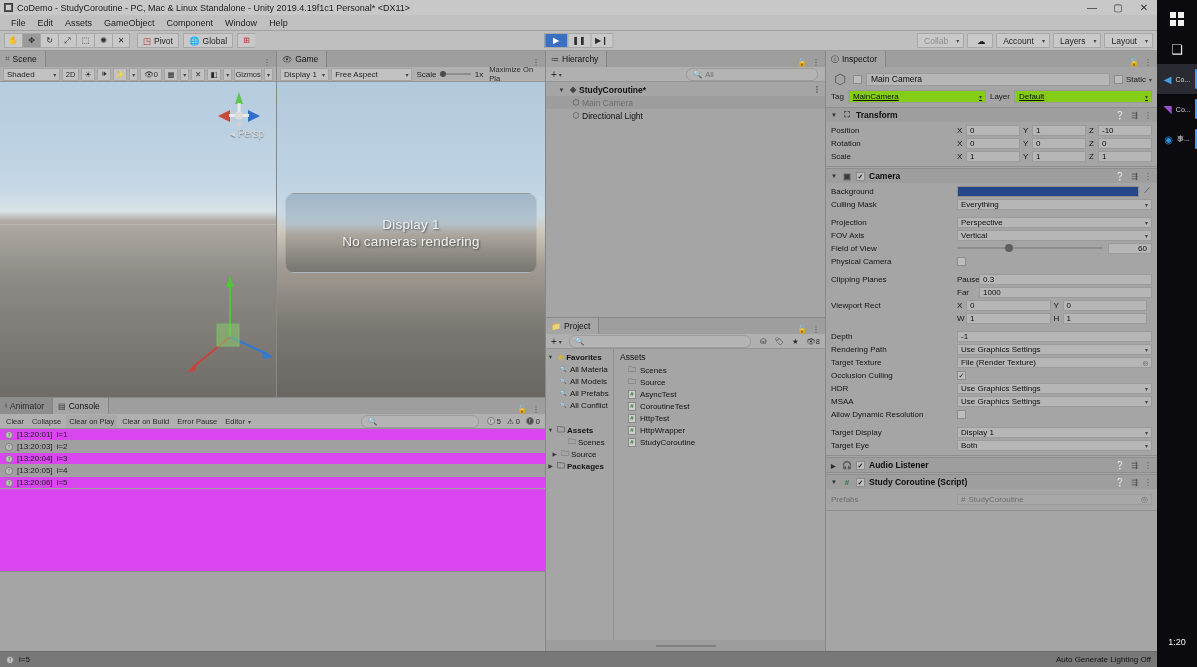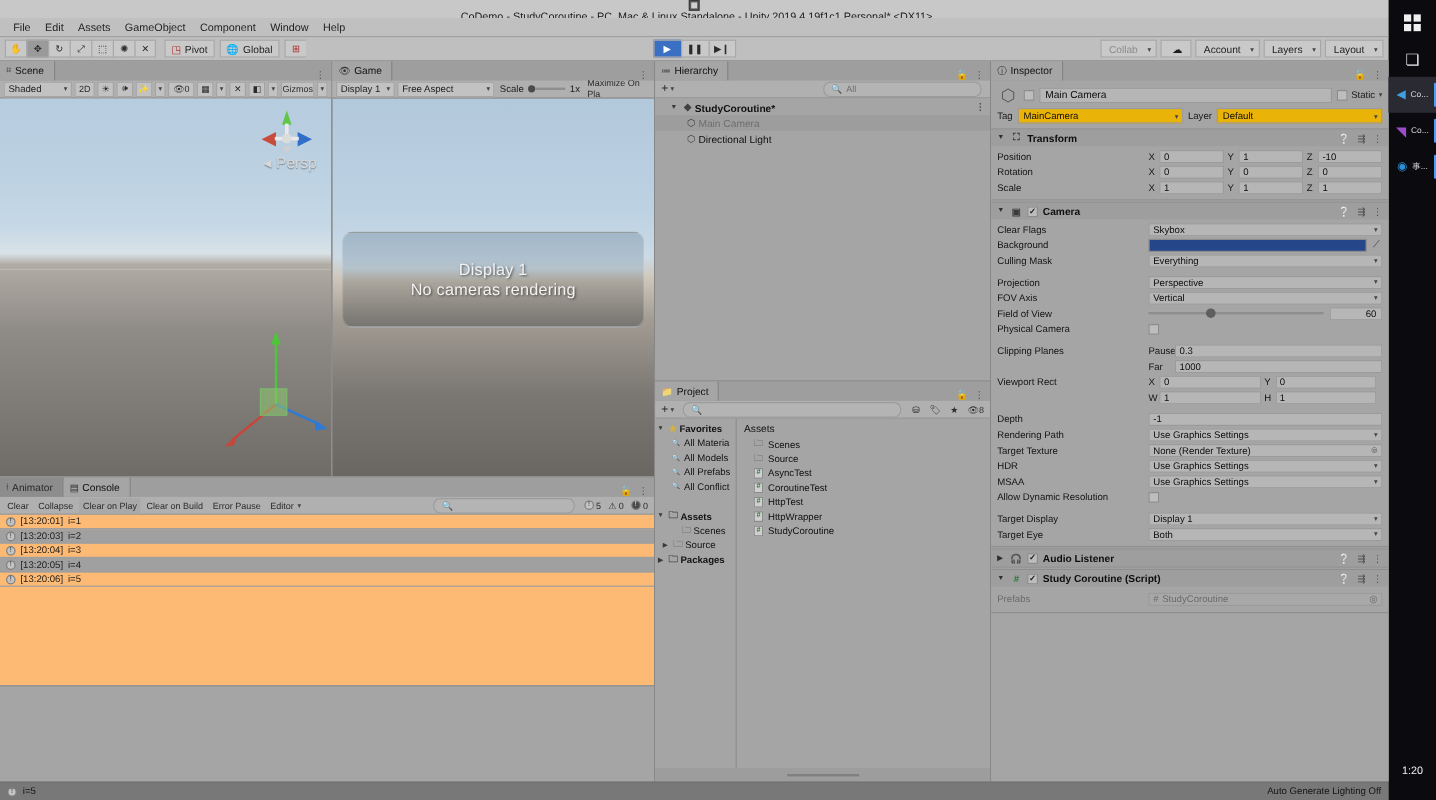--- a/index.html
+++ b/index.html
@@ -17,21 +17,21 @@
     position: relative;
     background: #a5a5a5;
     display: flex; flex-direction: column;
   }
 
   
   .titlebar {
     height: 15px; background: #c8c8c8;
     display: flex; align-items: center;
     font-size: 9px; color: #1a1a1a;
-    padding-left: 4px; flex-shrink: 0; flex-direction: column;
+    padding-left: 4px; flex-shrink: 0;
   }
   .tb-icon {
     width: 9px; height: 9px; margin-right: 4px;
     background: #5a5a5a; border: 1px solid #3d3d3d;
     position: relative; flex-shrink: 0;
   }
   .tb-icon::after {
     content: ''; position: absolute; left: 1px; top: 1px;
     width: 5px; height: 5px; background: #d0d0d0;
   }
@@ -158,21 +158,21 @@
   }
   .scene-grid-line {
     position: absolute; background: rgba(255,255,255,.10);
   }
   .axis-gizmo {
     position: absolute; right: 8px; top: 6px;
     width: 58px; height: 48px;
   }
   .persp-label {
     position: absolute; right: 12px; top: 46px;
-    font-size: 13px; color: #d8d8d8; text-shadow: 0 1px 1px rgba(0,0,0,.4);
+    font-size: 10px; color: #d8d8d8; text-shadow: 0 1px 1px rgba(0,0,0,.4);
   }
   .scene-axis-widget { position: absolute; left: 185px; top: 190px; width: 90px; height: 110px; }
 
   
   .game-view { flex: 1; position: relative; overflow: hidden; background: #7e7e7e; }
   .game-sky {
     position: absolute; inset: 0;
     background: linear-gradient(to bottom,
       #b2c8db 0%, #bdd2e3 30%, #cbdae5 42%,
       #cfc9bd 47%, #a39d94 58%, #7b7772 78%, #6a6763 100%);
@@ -190,21 +190,21 @@
     align-items: center; justify-content: center;
     gap: 2px;
   }
   .nocam-line {
     font-size: 13.5px; color: #f2f2f2;
     text-shadow: 1px 1px 2px rgba(0,0,0,.55);
     letter-spacing: .2px;
   }
 
   
-  .console-list { flex: 1; background: #fdba74; overflow: hidden; }
+  .console-list { flex: 1; background: #d946ef; overflow: hidden; }
   .log-row {
     height: 12px; display: flex; align-items: center;
     gap: 4px; padding-left: 5px;
     font-size: 8px; color: #1c1c1c;
     border-bottom: 1px solid #9f9f9f;
   }
   .log-row:nth-child(even) { background: #a0a0a0; }
   .log-ico {
     width: 8px; height: 8px; border-radius: 50%;
     background: #c3c3c3; border: 1px solid #7d7d7d;
@@ -278,24 +278,24 @@
   .cbx {
     width: 9px; height: 9px; background: #bdbdbd;
     border: 1px solid #8c8c8c; flex-shrink: 0;
     display: flex; align-items: center; justify-content: center;
     font-size: 7px; color: #1a1a1a; line-height: 1;
   }
   .static-wrap { display: flex; align-items: center; gap: 3px; font-size: 8px; color: #1a1a1a; }
   .taglayer { display: flex; align-items: center; gap: 4px; padding: 0 5px 4px 5px; }
   .tl-label { font-size: 8px; color: #1a1a1a; }
   .tl-drop {
-    flex: 1; height: 13px; background: #eab308;
+    flex: 1; height: 13px; background: #84cc16;
     border: 1px solid #9a9a9a; display: flex;
     align-items: center; justify-content: space-between;
-    padding: 0 3px 0 4px; font-size: 8px; color: #0d0d0d;
+    padding: 0 3px 0 4px; font-size: 8px; color: #0d0d0d; text-decoration: underline;
   }
 
   .comp {
     border-top: 1px solid #8e8e8e;
     border-bottom: 1px solid #8e8e8e;
     margin-bottom: 1px;
   }
   .comp-head {
     height: 14px; background: #9e9e9e;
     display: flex; align-items: center; gap: 4px;
@@ -928,27 +928,20 @@
             <span class="cbx">✓</span>
             <span>Camera</span>
             <span class="comp-right">
               <span>❔</span>
               <span>⇶</span>
               <span>⋮</span>
             </span>
           </div>
           <div class="comp-body">
 
-            <div class="prop">
-              <span class="prop-label">Clear Flags</span>
-              <div class="prop-drop">
-                <span>Skybox</span>
-                <span class="caret">▾</span>
-              </div>
-            </div>
 
             <div class="prop">
               <span class="prop-label">Background</span>
               <div class="color-field">
                 <span class="color-swatch" id="bgSwatch" style="background: rgb(38, 70, 138);"></span>
               </div>
               <span class="eyedrop">⟋</span>
             </div>
 
             <div class="prop">
@@ -1043,25 +1036,29 @@
               <span class="prop-label">Rendering Path</span>
               <div class="prop-drop">
                 <span>Use Graphics Settings</span>
                 <span class="caret">▾</span>
               </div>
             </div>
 
             <div class="prop">
               <span class="prop-label">Target Texture</span>
               <div class="prop-drop">
-                <span>None (Render Texture)</span>
+                <span>File (Render Texture)</span>
                 <span class="caret">◎</span>
               </div>
             </div>
 
+            <div class="prop">
+              <span class="prop-label">Occlusion Culling</span>
+              <span class="cbx">✓</span>
+            </div>
 
             <div class="prop">
               <span class="prop-label">HDR</span>
               <div class="prop-drop">
                 <span>Use Graphics Settings</span>
                 <span class="caret">▾</span>
               </div>
             </div>
 
             <div class="prop">

